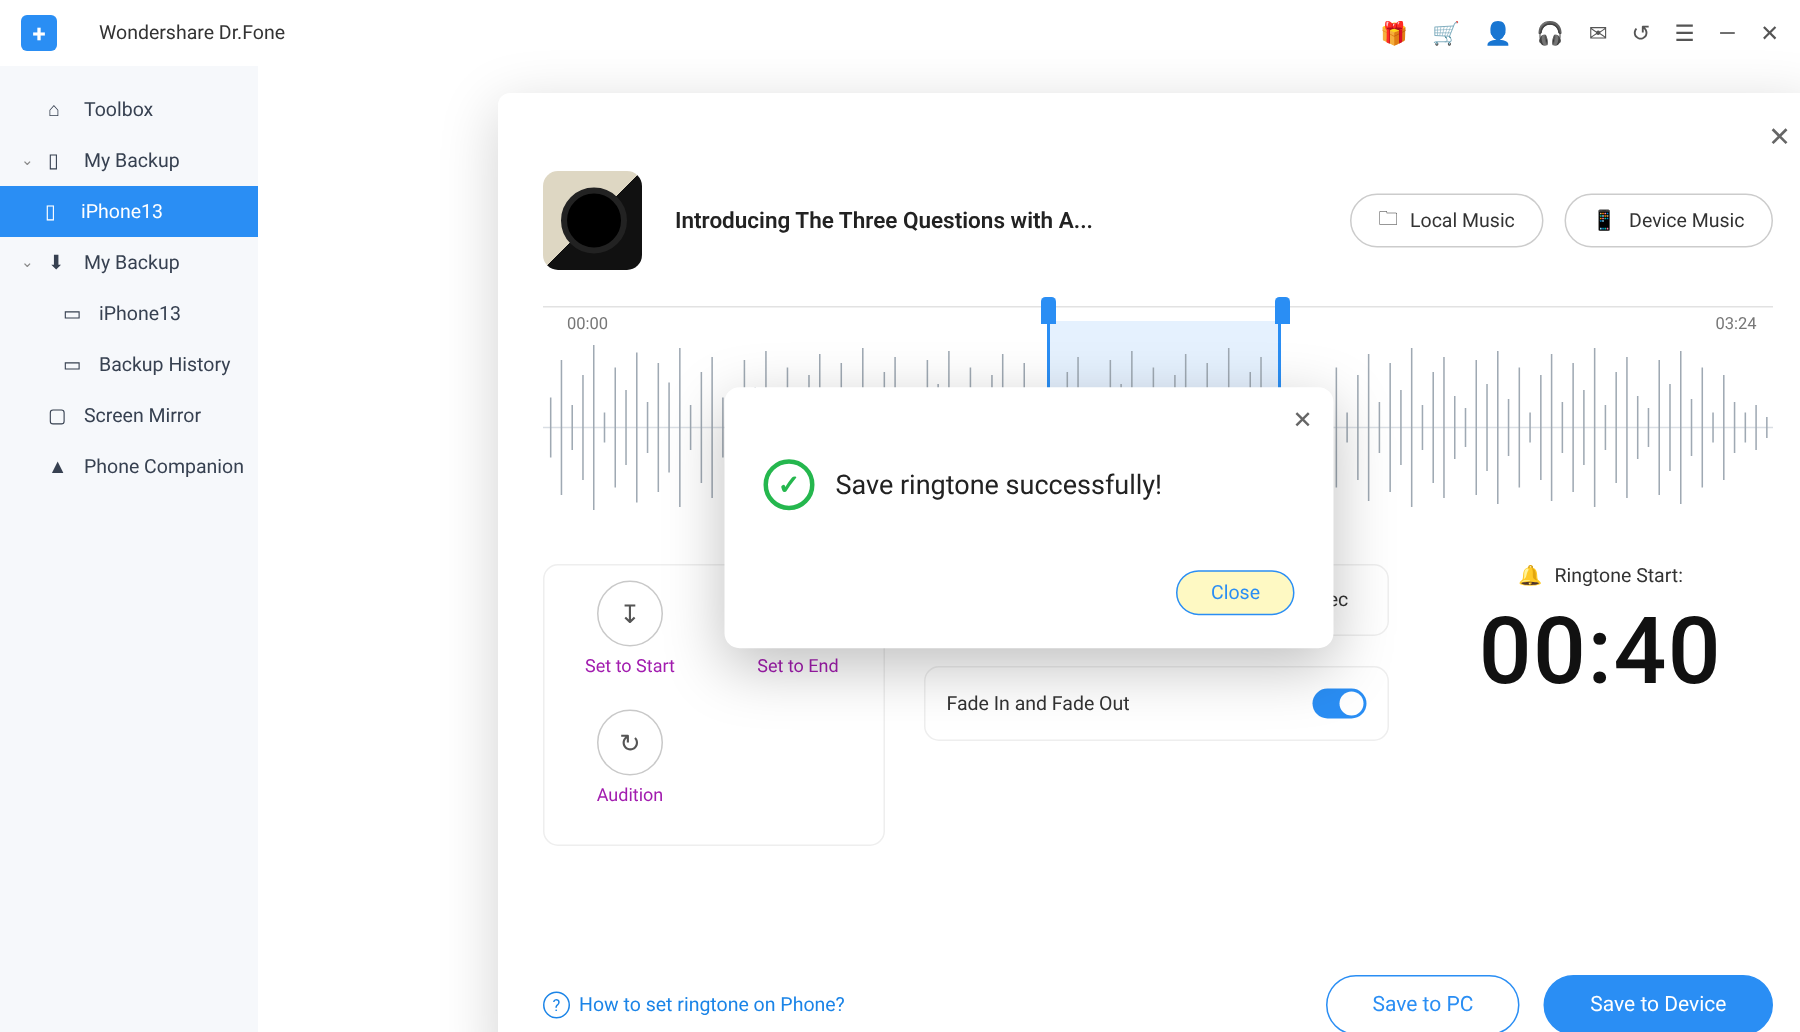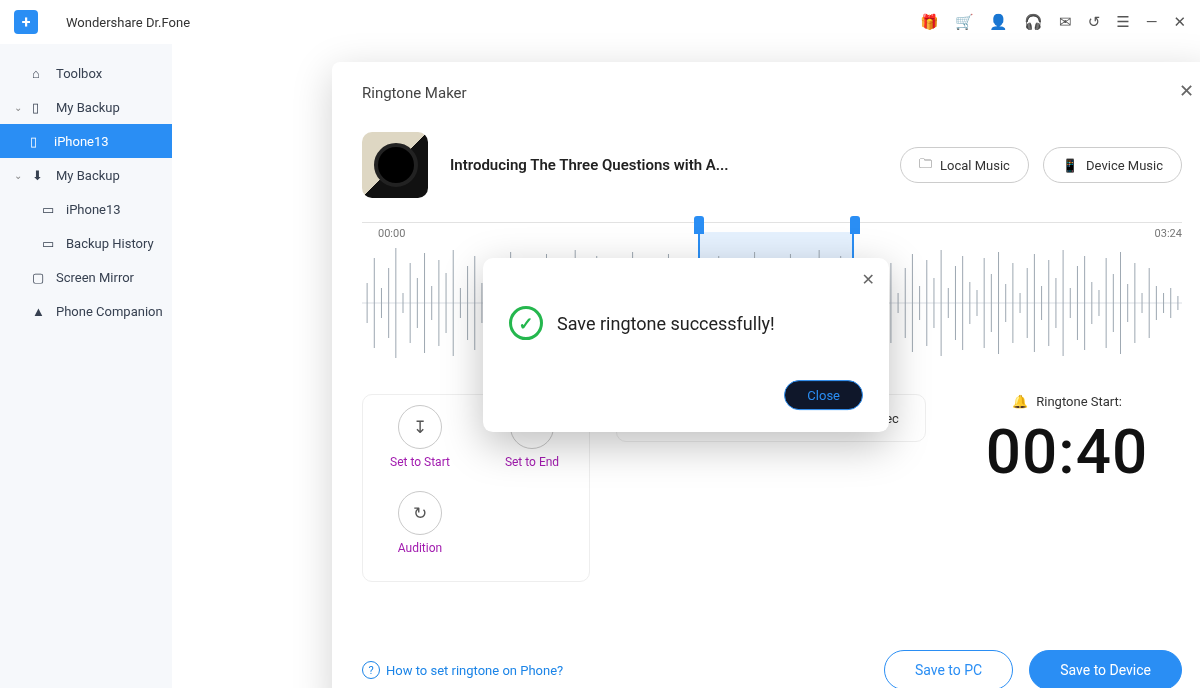--- a/index.html
+++ b/index.html
@@ -79,21 +79,21 @@
 .btn { height: 40px; border-radius: 20px; padding: 0 30px; font-size: 14px; cursor: pointer; border: 1px solid #2a8ef4; display: inline-flex; align-items: center; }
 .btn-secondary { background: #fff; color: #2a8ef4; }
 .btn-primary { background: #2a8ef4; color: #fff; border-color: #2a8ef4; }
 
 .toast { position: absolute; left: 50%; top: 50%; transform: translate(-50%, -62%); width: 406px; background: #fff; border-radius: 10px; box-shadow: 0 12px 40px rgba(0,0,0,.25); padding: 48px 26px 22px; }
 .toast-close { position: absolute; right: 14px; top: 12px; font-size: 16px; color: #666; cursor: pointer; }
 .toast-body { display: flex; align-items: center; gap: 14px; }
 .toast-check { width: 34px; height: 34px; border: 3px solid #25b74e; border-radius: 50%; display: flex; align-items: center; justify-content: center; color: #25b74e; font-size: 18px; font-weight: bold; }
 .toast-msg { font-size: 18px; font-weight: 400; color: #222; }
 .toast-footer { display: flex; justify-content: flex-end; margin-top: 40px; }
-.toast-btn { border: 1.5px solid #2a8ef4; color: #2a8ef4; background:#0f172a; border-radius: 16px; height: 30px; padding: 0 22px; font-size: 13px; cursor: pointer; }
+.toast-btn { border: 1.5px solid #2a8ef4; color: #2a8ef4; background:#fef9c3; border-radius: 16px; height: 30px; padding: 0 22px; font-size: 13px; cursor: pointer; }
 </style>
 </head>
 <body>
 
 <div class="titlebar">
   <span class="titlebar-logo">+</span>
   <span class="titlebar-title">Wondershare Dr.Fone</span>
   <div class="titlebar-right">
     <span style="color:#e0474c">🎁</span>
     <span style="color:#e0474c">🛒</span>
@@ -166,42 +166,41 @@
           </div>
         <div class="tile-label">Converter</div>
       </div>
       <div class="tile">
         <div class="tile-icon tile-toolbox">⌂</div>
         <div class="tile-label">oolbox</div>
       </div>
     </div>
 
     <div class="modal-backdrop">
-      <div class="modal-title">Ringtone Maker</div>
       <span class="modal-close">✕</span>
 
       <div class="song-row">
         <div class="album-art"></div>
         <div class="song-title">Introducing The Three Questions with A...</div>
         <div class="source-btns">
           <button class="pill-btn">
               <span>🗀</span>
               <span>Local Music</span>
             </button>
           <button class="pill-btn">
               <span>📱</span>
               <span>Device Music</span>
             </button>
         </div>
       </div>
 
       <div class="timeline">
         <div class="ruler">
           <span class="time-label" style="left:16px">00:00</span>
-          <span class="time-label" style="right:0">03:24</span>
+          <span class="time-label" style="right:11px">03:24</span>
         </div>
         <div class="sel-handle" style="left:40.5%"></div>
         <div class="sel-handle" style="left:59.5%"></div>
         <div class="sel-range" style="left:41%;width:19%"></div>
         <div class="wave">
           <svg viewBox="0 0 800 130" preserveAspectRatio="none">
             <g fill="#b9c2cc">
               <rect x="0" y="40" width="800" height="50" fill="none"></rect>
             </g>
             <path d="M0 65 L800 65" stroke="#d9dee4" stroke-width="1"></path>
@@ -344,20 +343,24 @@
         <div class="edit-col">
           <div class="finish-row">
             <span>Finish:</span>
             <input class="num-input" value="2" style="">
             <div class="stepper">▲<br>▼</div>
             <span>min</span>
             <input class="num-input" value="2.2" style="">
             <div class="stepper">▲<br>▼</div>
             <span>sec</span>
           </div>
+          <div class="fade-row">
+            <span>Fade In and Fade Out</span>
+            <div style="margin-left:auto" class="toggle"></div>
+          </div>
         </div>
 
         <div class="length-col">
           <div class="length-label">
               <span>🔔</span>
               <span>Ringtone Start:</span>
             </div>
           <div class="length-time">00:40</div>
         </div>
       </div>

